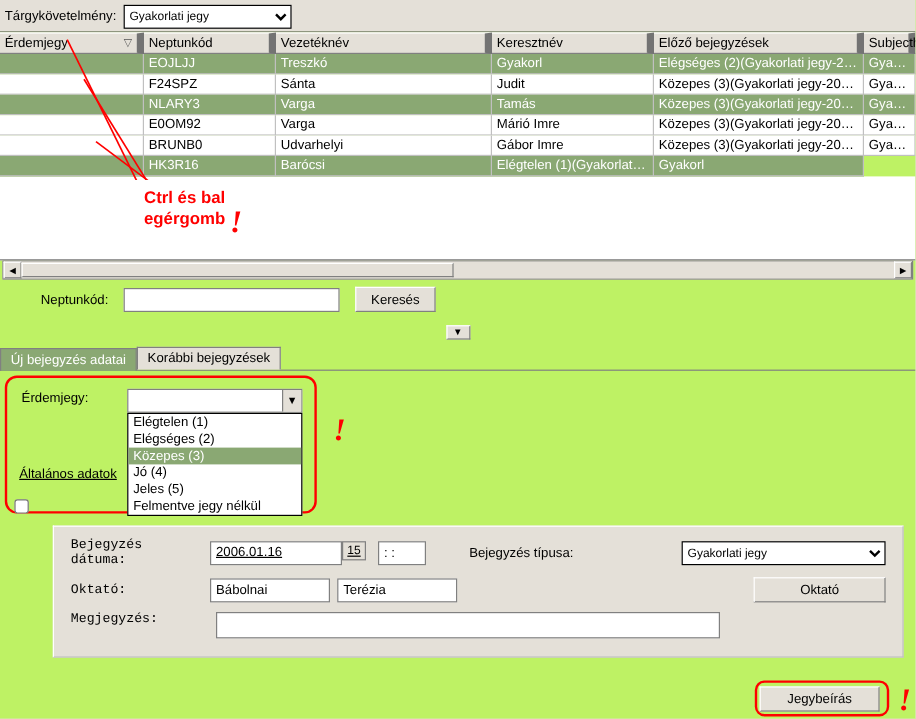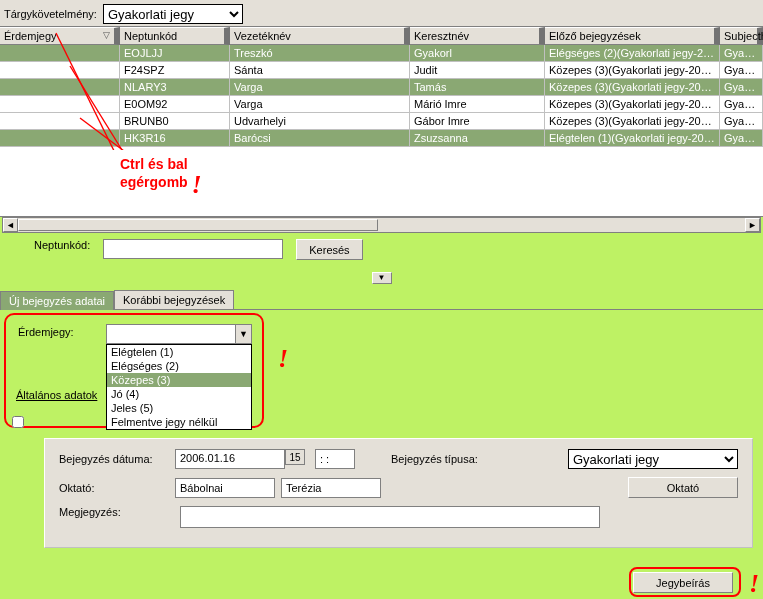--- a/index.html
+++ b/index.html
@@ -1,34 +1,34 @@
 <!DOCTYPE html>
 <html><head>
 <meta charset="utf-8">
 <style>
   * { box-sizing: border-box; }
   html, body { margin: 0; padding: 0; font-family: Tahoma, Arial, sans-serif; font-size: 11px; background: #e4e0d8; }
   .app { width: 763px; height: 599px; position: relative; background: #bef264; overflow: hidden; }
   .top-row { display: flex; align-items: center; padding: 4px 4px 2px; background: #e4e0d8; }
   .top-row label { margin-right: 6px; }
-  select.classic { border: 1px solid #000; background: #fff; height: 20px; font-size: 13px; min-width: 140px; }
+  select.classic { border: 1px solid #000; background: #fff; height: 20px; font-size: 10px; min-width: 140px; }
   .grid { border-top: 1px solid #808080; }
   .grid-header, .grid-row { display: grid; grid-template-columns: 120px 110px 180px 135px 175px 43px; }
   .grid-header .cell { background: #e4e0d8; border-right: 6px solid #737373; border-bottom: 1px solid #808080; border-top: 1px solid #fff; padding: 2px 4px; font-size: 11px; color: #000; display:flex; align-items:flex-start; }
   .grid-header .cell:first-child .sort { margin-left: auto; font-size: 9px; color: #555; }
   .grid-row .cell { border-right: 1px solid #c0c0c0; border-bottom: 1px solid #c0c0c0; padding: 2px 4px; background: #fff; white-space: nowrap; overflow: hidden; text-overflow: ellipsis; height: 17px; }
   .grid-row.selected .cell { background: #8aa873; color: #fff; }
   .grid-blank { height: 70px; background: #fff; border-bottom:1px solid #808080; }
   .annotation-text { position:absolute; left: 112px; top: 150px; background:#fff; color:#f00; font-weight:bold; font-size:14px; padding:6px 10px 4px 8px; line-height:1.25; text-align:center; }
   .exclam-red { color:#f00; font-weight:bold; font-size:26px; font-family:"Times New Roman",serif; font-style:italic; }
   .hscroll { display:flex; align-items:center; background:#e4e0d8; border:1px solid #808080; height:16px; margin: 0 2px; }
   .hscroll .btn { width:15px; height:14px; background:#e4e0d8; border:1px solid #fff; border-right-color:#808080; border-bottom-color:#808080; display:flex; align-items:center; justify-content:center; font-size:9px; }
   .hscroll .track { flex:1; background:#e4e0d8; }
   .hscroll .thumb { width: 360px; height:12px; background:#e4e0d8; border:1px solid #fff; border-right-color:#808080; border-bottom-color:#808080; margin:1px 0; }
-  .search-row { display:flex; align-items:flex-start; padding: 6px 6px 6px 34px; gap:13px; }
+  .search-row { display:flex; align-items:center; padding: 6px 6px 6px 34px; gap:13px; }
   .search-row input[type="text"] { width:180px; height:20px; border:1px solid #808080; background:#fff; padding:2px 4px; font-size:11px;}
   .btn3d { background:#e4e0d8; border:1px solid #808080; border-top-color:#fff; border-left-color:#fff; padding:2px 12px; font-size:11px; min-width:60px; height:21px; }
   .mid-toggle { text-align:center; margin-top: 4px; }
   .mid-toggle .tbtn { display:inline-block; width:20px; height:12px; background:#e4e0d8; border:1px solid #808080; border-top-color:#fff; border-left-color:#fff; font-size:8px; line-height:9px;}
   .tabs-row { display:flex; align-items:flex-end; margin-top:6px; }
   .tab { background:#e4e0d8; border:1px solid #808080; border-bottom:none; padding:3px 8px; margin-right:0; font-size:11px; }
   .tab.active { background:#8aa873; color:#fff; position:relative; top:1px; }
   .tabs-bar { border-top:1px solid #808080; }
   .group-red { position:absolute; border:2px solid #f00; border-radius:10px; }
   .g1 { left:4px; top:313px; width:260px; height:115px; }
@@ -37,23 +37,23 @@
   .dropdown-label { position:absolute; left:18px; top:326px; }
   .dropdown-caret { width:146px; height:20px; border:1px solid #808080; background:#fff; display:flex; }
   .dropdown-caret .c-btn { width:16px; margin-left:auto; background:#e4e0d8; border-left:1px solid #808080; display:flex; align-items:center; justify-content:center; font-size:9px;}
   .dropdown-list { border:1px solid #000; background:#fff; width:146px; }
   .dropdown-list .opt { padding:1px 4px; cursor:default; }
   .dropdown-list .opt.sel { background:#8aa873; color:#fff; }
   .alt-label { position:absolute; left:16px; top:389px;text-decoration:underline; }
   .alt-chk { position:absolute; left:8px; top:413px; width:12px; height:12px;}
   .panel2 { position:absolute; left:44px; top:438px; right:10px; height:110px; border:1px solid #c0c0c0; border-top-color:#fff; border-left-color:#fff; background:#e4e0d8; padding:10px 14px 4px; }
   .panel2 .row { display:flex; align-items:center; margin-bottom:8px; gap:6px; }
-  .panel2 label.col { width:110px; }
+  .panel2 label.col { width:110px;font-family:Liberation Mono, monospace; }
   .panel2 input[type="text"], .panel2 .date-field .dval { border:1px solid #808080; background:#fff; height:20px; padding:2px 4px; font-size:11px; }
-  .date-field { display:flex; }
+  .date-field { display:flex;text-decoration:underline; }
   .date-field .dval { width:110px; border-right:none; }
   .date-field .dbtn { width:20px; height:16px; border:1px solid #808080; background:#e4e0d8; display:flex; align-items:center; justify-content:center; font-size:10px;}
   .time-field { width:40px; margin-left:4px; }
   .panel2 .midlabel { width:120px; text-align:left; margin-left:30px; }
   .panel2 select { min-width:170px; }
   .panel2 .okto-btn { margin-left:18px; min-width:110px; }
   .panel2 textarea { border:1px solid #808080; background:#fff; width:420px; height:22px; resize:none; font-family:inherit; font-size:11px; padding:2px 4px;}
   .bottom-btn-wrap { position:absolute; right:30px; bottom:6px; }
   .g2 { right:22px; bottom:2px; width:112px; height:30px; border:2px solid #f00; border-radius:8px; position:absolute;}
   .g2-excl { position:absolute; right:4px; bottom:0px; }
@@ -121,21 +121,20 @@
           <div class="cell">BRUNB0</div>
           <div class="cell">Udvarhelyi</div>
           <div class="cell">Gábor Imre</div>
           <div class="cell">Közepes (3)(Gyakorlati jegy-2005.12</div>
           <div class="cell">Gyakorl</div>
         </div>
         <div class="grid-row selected">
           <div class="cell"></div>
           <div class="cell">HK3R16</div>
           <div class="cell">Barócsi</div>
-          <div class="cell">Zsuzsanna</div>
           <div class="cell">Elégtelen (1)(Gyakorlati jegy-2005.1</div>
           <div class="cell">Gyakorl</div>
         </div>
       </div>
     <div class="grid-blank"></div>
   </div>
 
   <svg class="lines" width="260" height="230">
     <line x1="56" y1="33" x2="120" y2="163" stroke="#f00" stroke-width="1.4"></line>
     <line x1="70" y1="66" x2="130" y2="163" stroke="#f00" stroke-width="1.4"></line>

